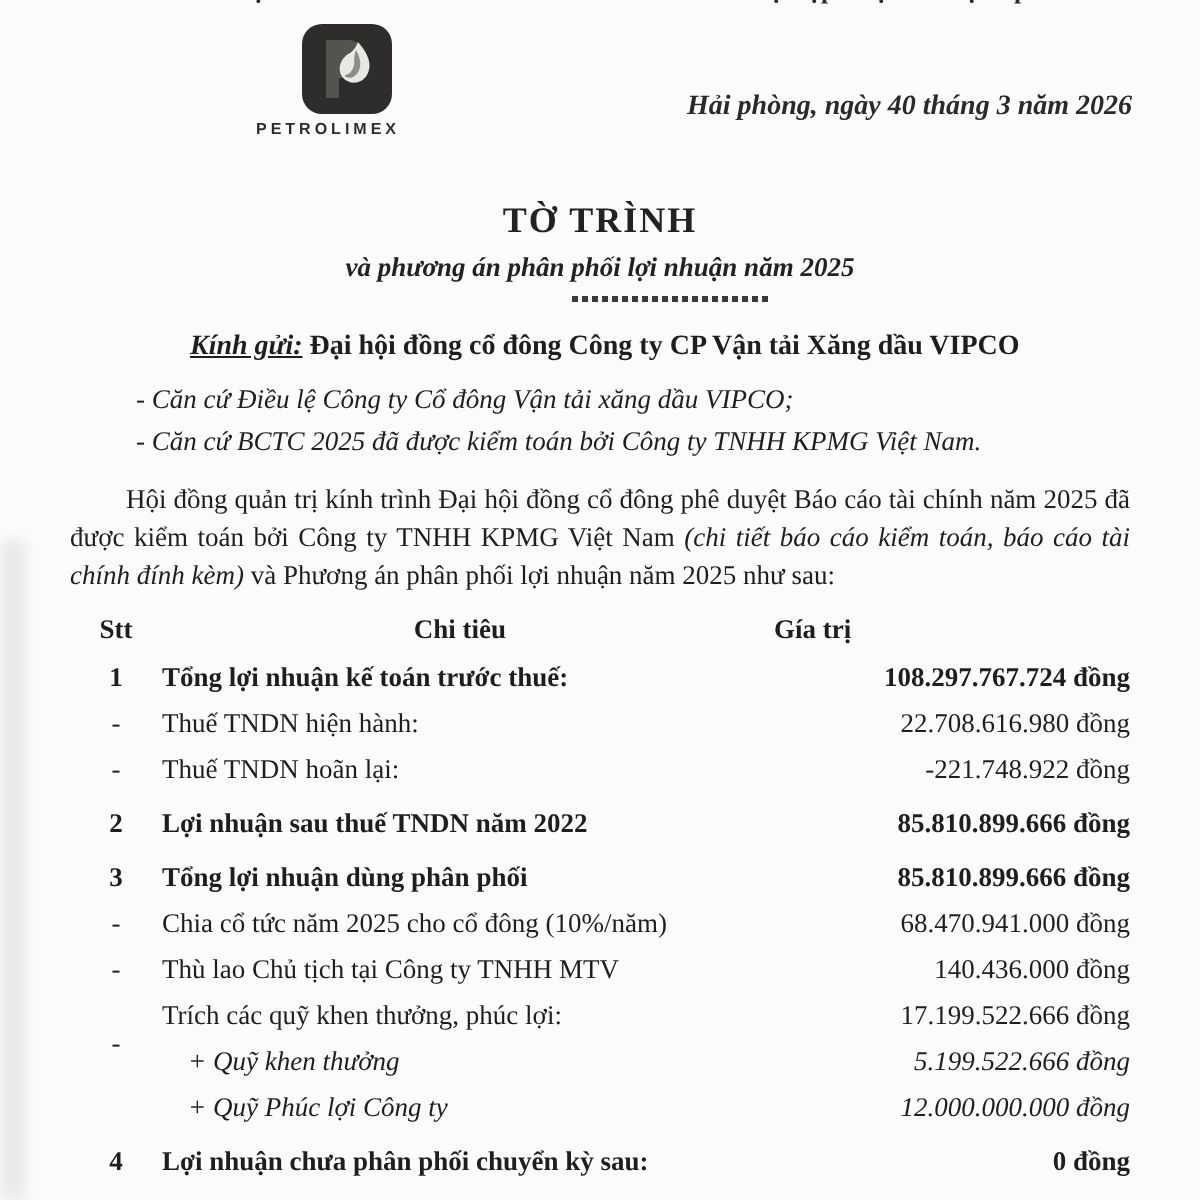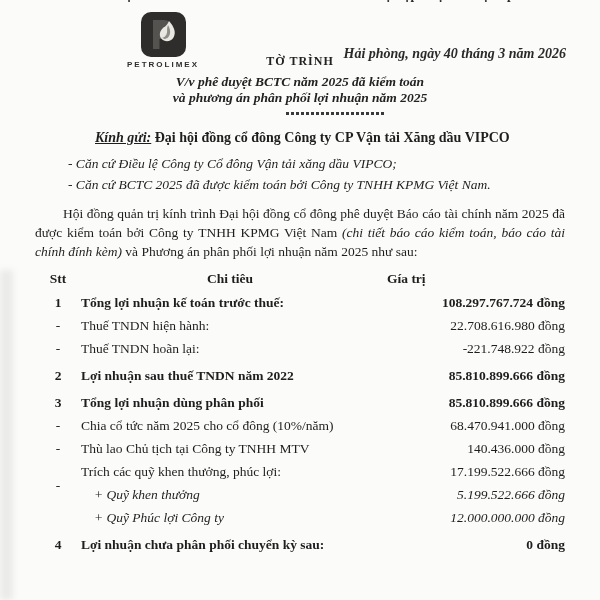--- a/index.html
+++ b/index.html
@@ -14,33 +14,33 @@
   .scan-shade-left {
     position:absolute; left:0; top:270px; width:13px; height:330px;
     background:rgba(90,90,90,0.10); filter:blur(3px);
   }
   
   .clip-strip { position:absolute; top:0; height:6px; overflow:hidden; }
   .clip-strip span { display:block; margin-top:-13px; font-weight:bold; font-size:13px; white-space:nowrap; color:#2a2a2a; }
   .clip-company { left:33px; width:290px; }
   .clip-motto { left:355px; width:200px; text-align:center; }
   
-  .logo-wrap { position:absolute; left:118px; top:11px; width:90px; text-align:center; }
+  .logo-wrap { position:absolute; left:128px; top:11px; width:90px; }
   .logo-wrap svg { display:block; margin:0 auto; }
   .logo-text {
     margin-top:2px; font-family:"Liberation Sans","DejaVu Sans",sans-serif;
     font-size:8px; font-weight:bold; letter-spacing:2px; color:#2e2d2b;
   }
   
   .dateline {
     position:absolute; right:34px; top:46px;
     font-style:italic; font-weight:bold; font-size:14px; color:#2a2a2a;
   }
   
-  .title { padding-top:54px; text-align:center; font-size:12px; font-weight:bold; letter-spacing:1px; color:#222; }
+  .title { padding-top:100px; text-align:center; font-size:18px; font-weight:bold; letter-spacing:1px; color:#222; }
   .subtitle { text-align:center; font-size:13.5px; font-weight:bold; font-style:italic; line-height:16px; margin-top:5px; color:#222; }
   .dash-sep {
     width:100px; height:3px; margin:6px auto 0 auto; transform:translateX(36px);
     background:repeating-linear-gradient(90deg,#3a3a3a 0 3px,transparent 3px 5px);
   }
   
   .salutation { margin:15px 35px 0 95px; font-size:14px; font-weight:bold; }
   .salutation .label { font-style:italic; text-decoration:underline; }
   .basis { margin:7px 35px 0 68px; font-style:italic; font-size:13.5px; line-height:21px; }
   
@@ -84,21 +84,20 @@
       <path d="M29 10 C34 16 36.5 21 33.5 26.5 C30.8 31.2 24.5 31.6 21.3 27.6 C18.3 23.8 20.2 17.8 25.2 15.4 C26.8 14.2 28.2 12.2 29 10 Z" fill="#e9e7e2"></path>
       <path d="M28 14 C30.5 18.5 31 22.5 28.6 25.8 C26.8 28.2 23.8 28.6 22.2 26.8 C25.4 26.2 27.4 23 27.1 19.4 C27 17.5 27.4 15.6 28 14 Z" fill="#8f8d88"></path>
     </svg>
     <div class="logo-text">PETROLIMEX</div>
   </div>
 
   <div class="dateline">Hải phòng, ngày 40 tháng 3 năm 2026</div>
 
   <div class="title">TỜ TRÌNH</div>
   <div class="subtitle">
-    <div>V/v phê duyệt BCTC năm 2025 đã kiểm toán</div>
     <div>và phương án phân phối lợi nhuận năm 2025</div>
   </div>
   <div class="dash-sep"></div>
 
   <div class="salutation">
     <span class="label">Kính gửi:</span><span> Đại hội đồng cổ đông Công ty CP Vận tải Xăng dầu VIPCO</span>
   </div>
 
   <div class="basis">
     <div>- Căn cứ Điều lệ Công ty Cổ đông Vận tải xăng dầu VIPCO;</div>

